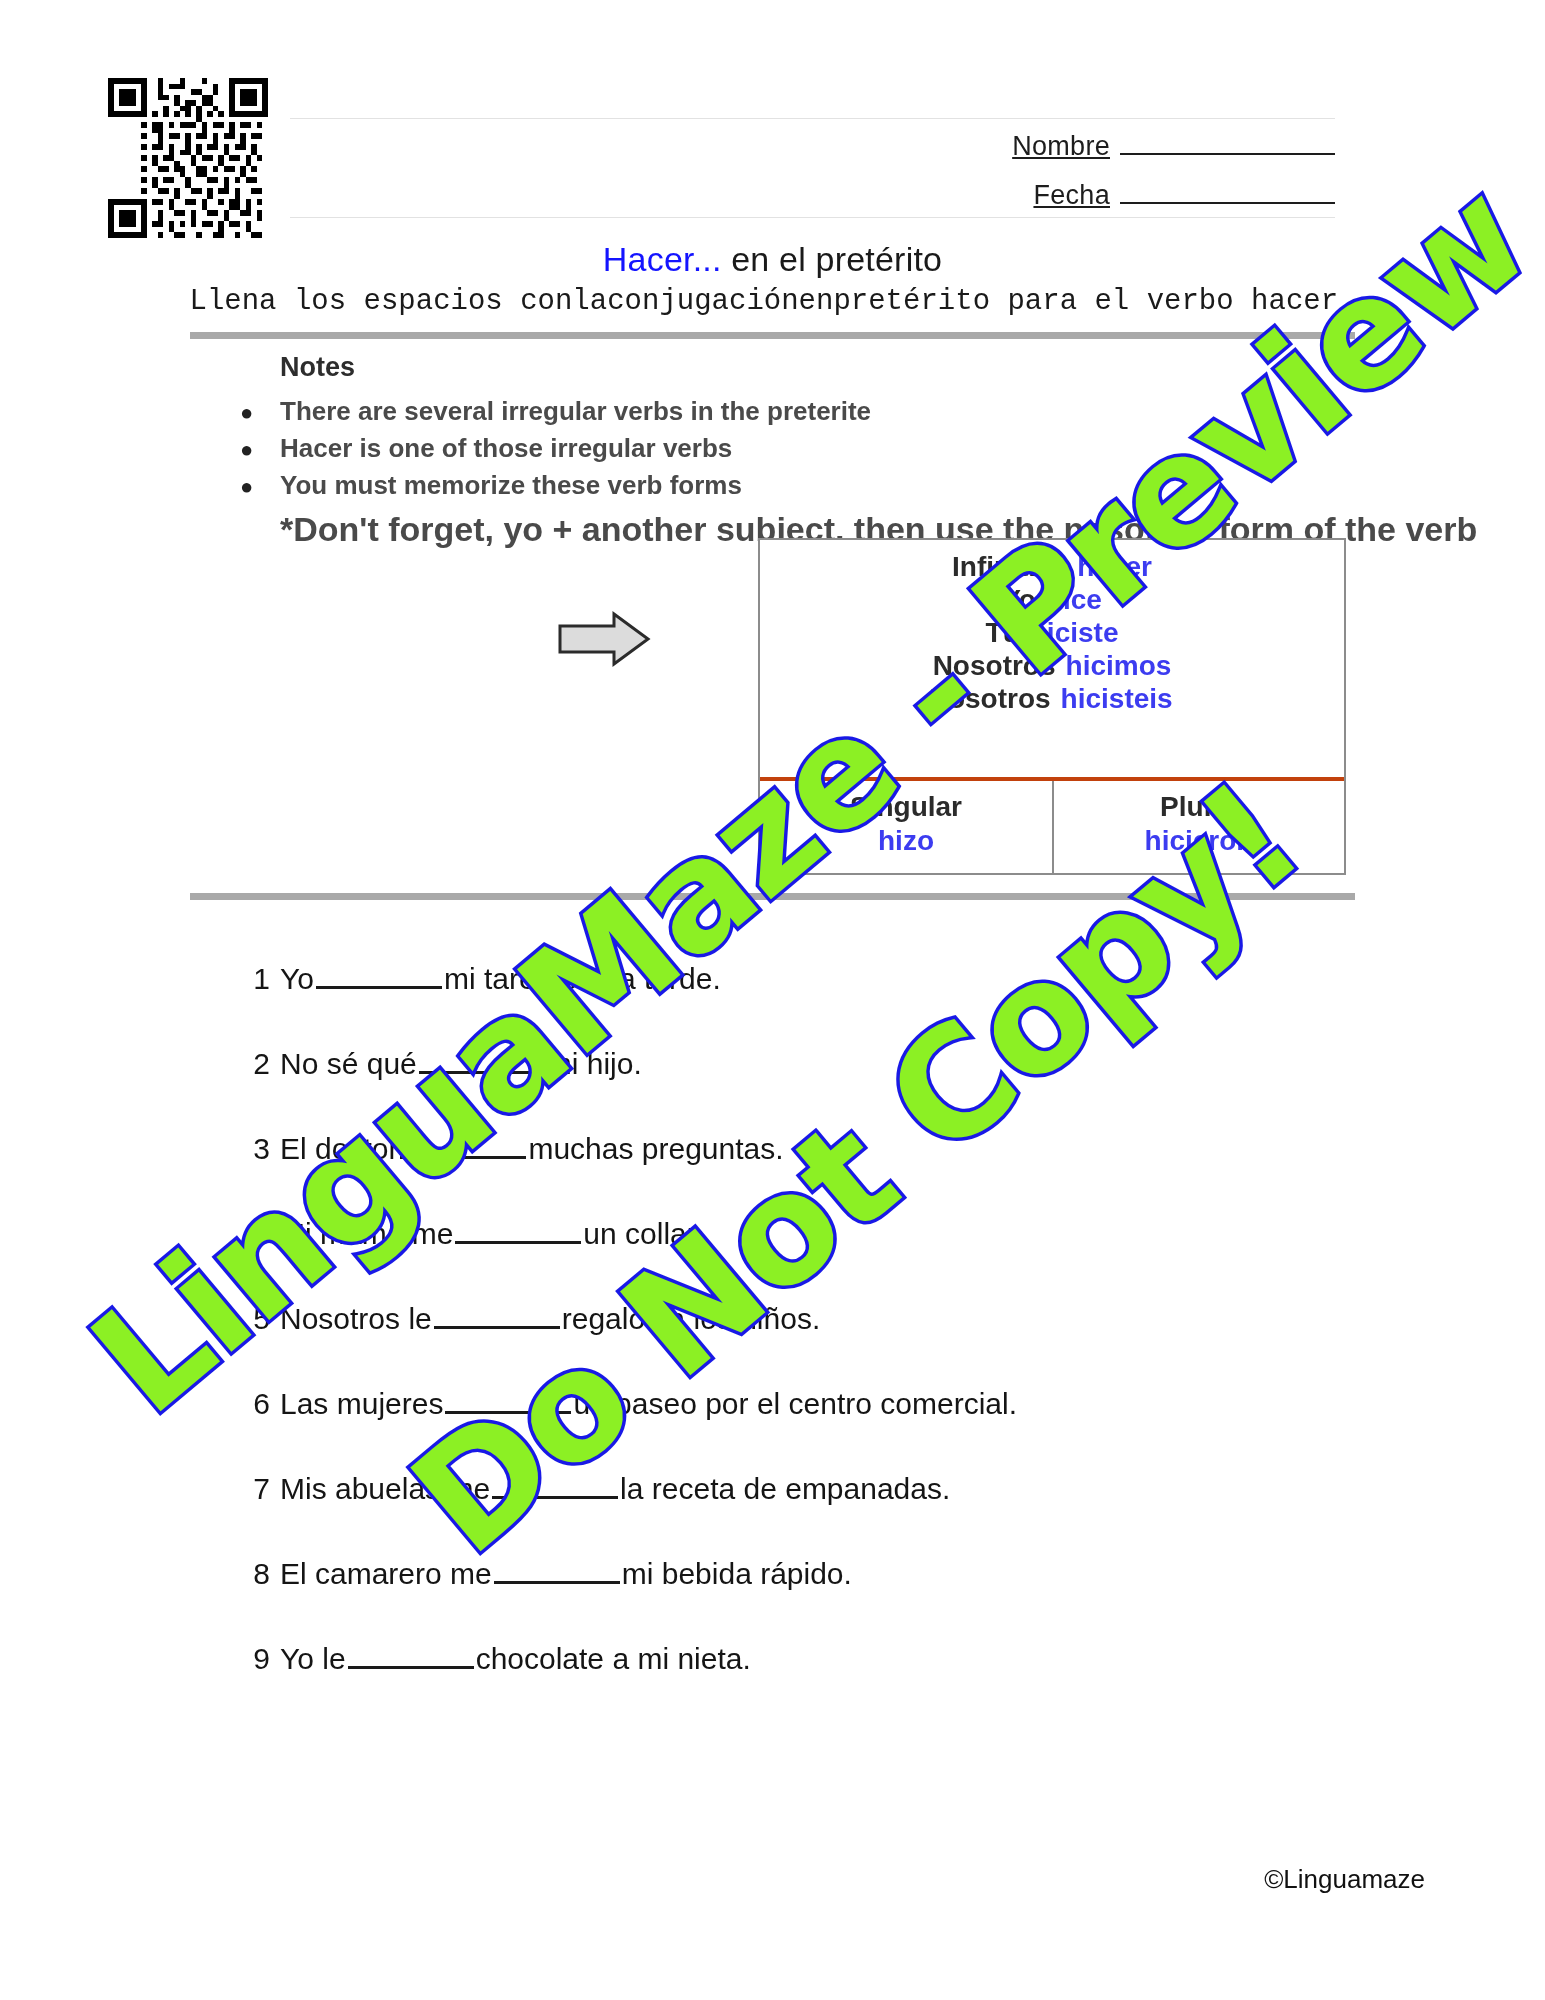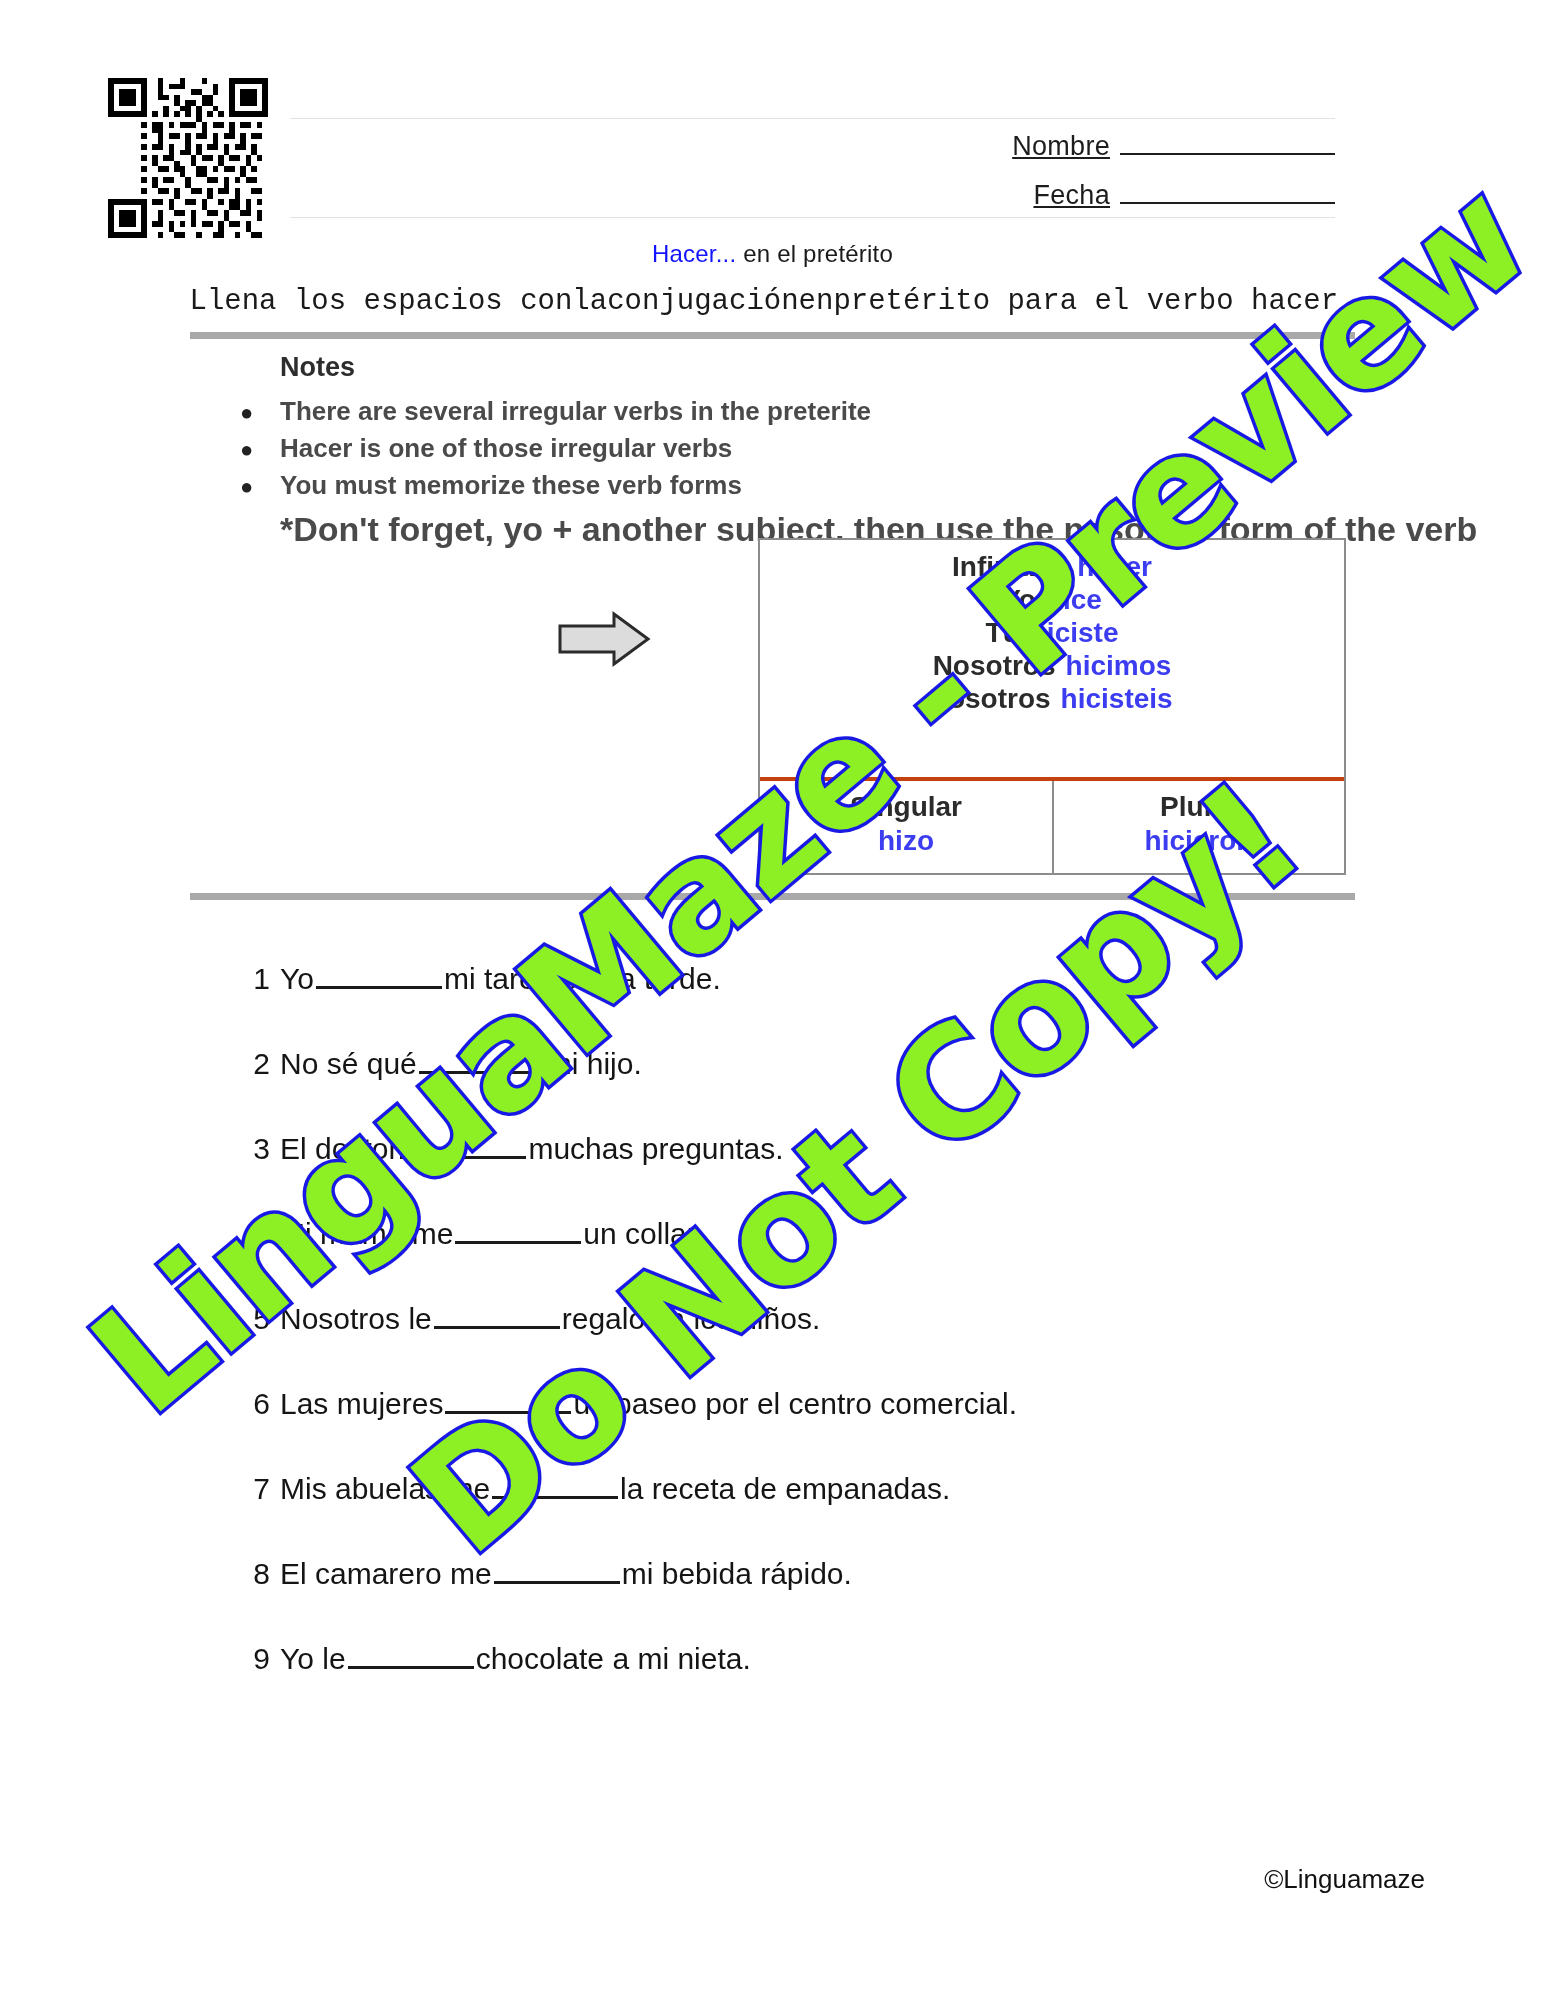--- a/index.html
+++ b/index.html
@@ -65,21 +65,21 @@
 
   
   .title-wrap {
     position: absolute;
     left: 0;
     right: 0;
     top: 240px;
     text-align: center;
   }
   .title {
-    font-size: 24px;
+    font-size: 34px;
     letter-spacing: 0.2px;
   }
   .title .verb {
     color: #1414ff;
   }
   .subtitle {
     position: absolute;
     left: 0;
     right: 0;
     top: 285px;

